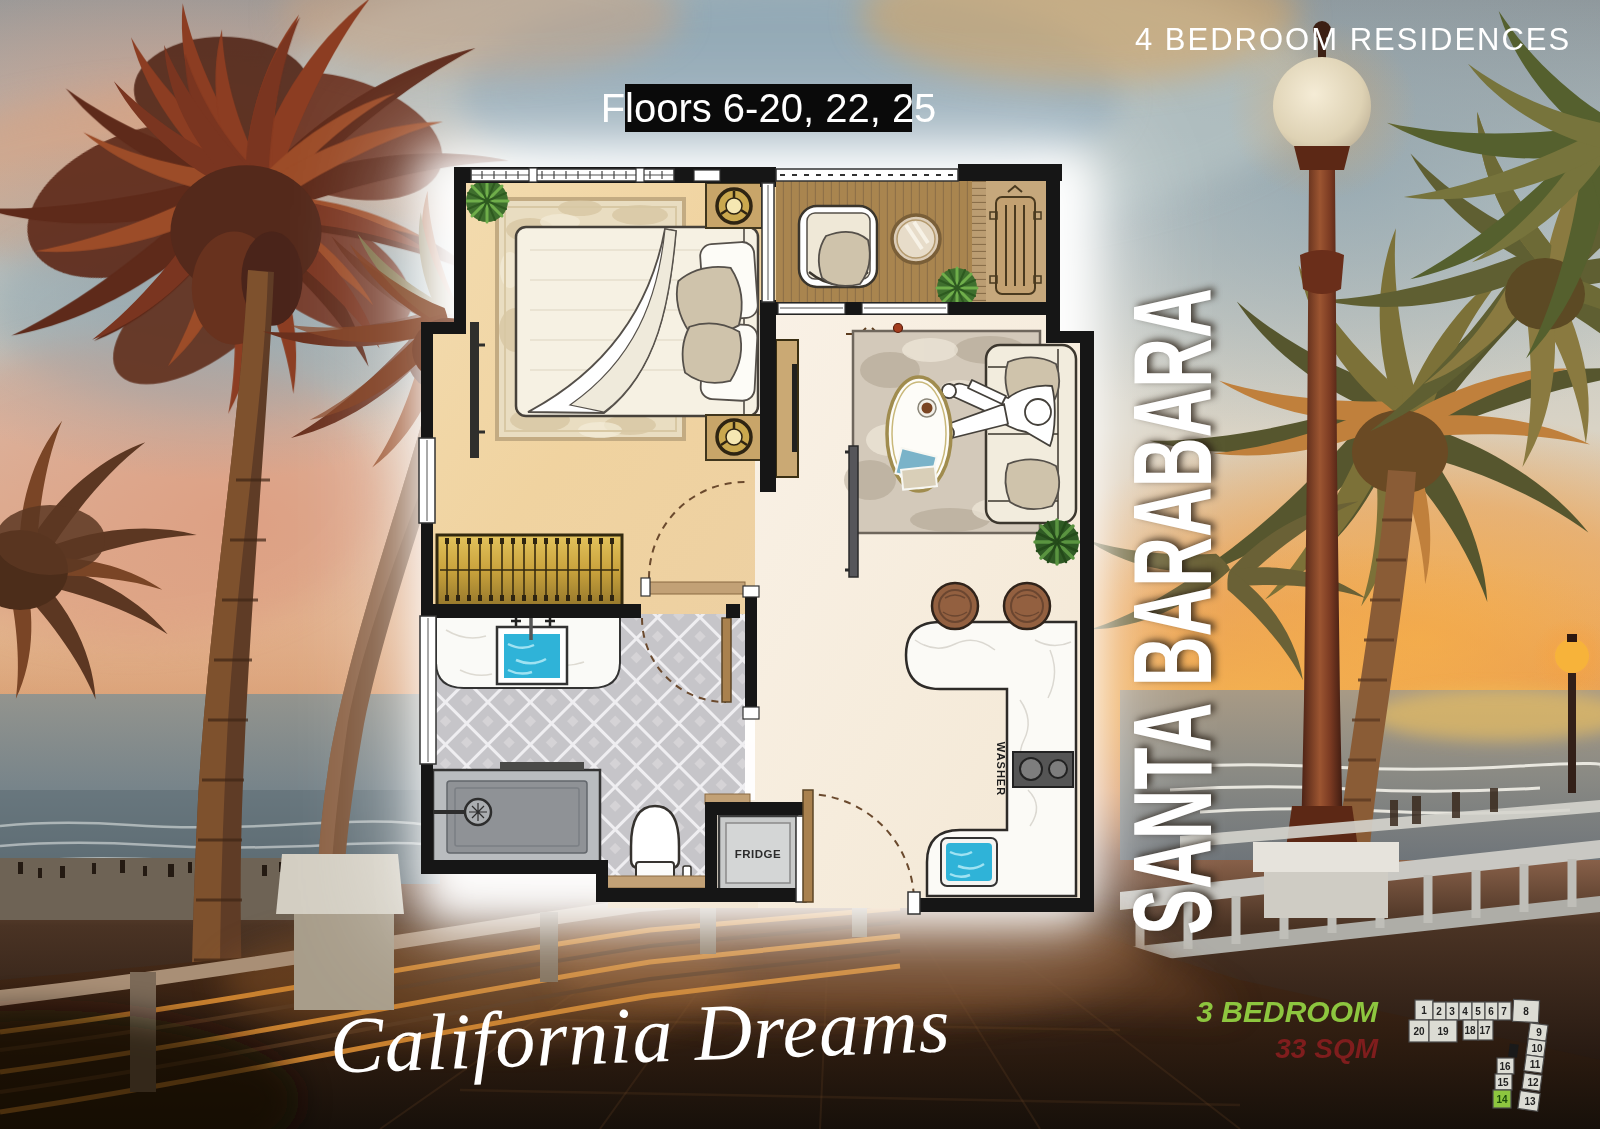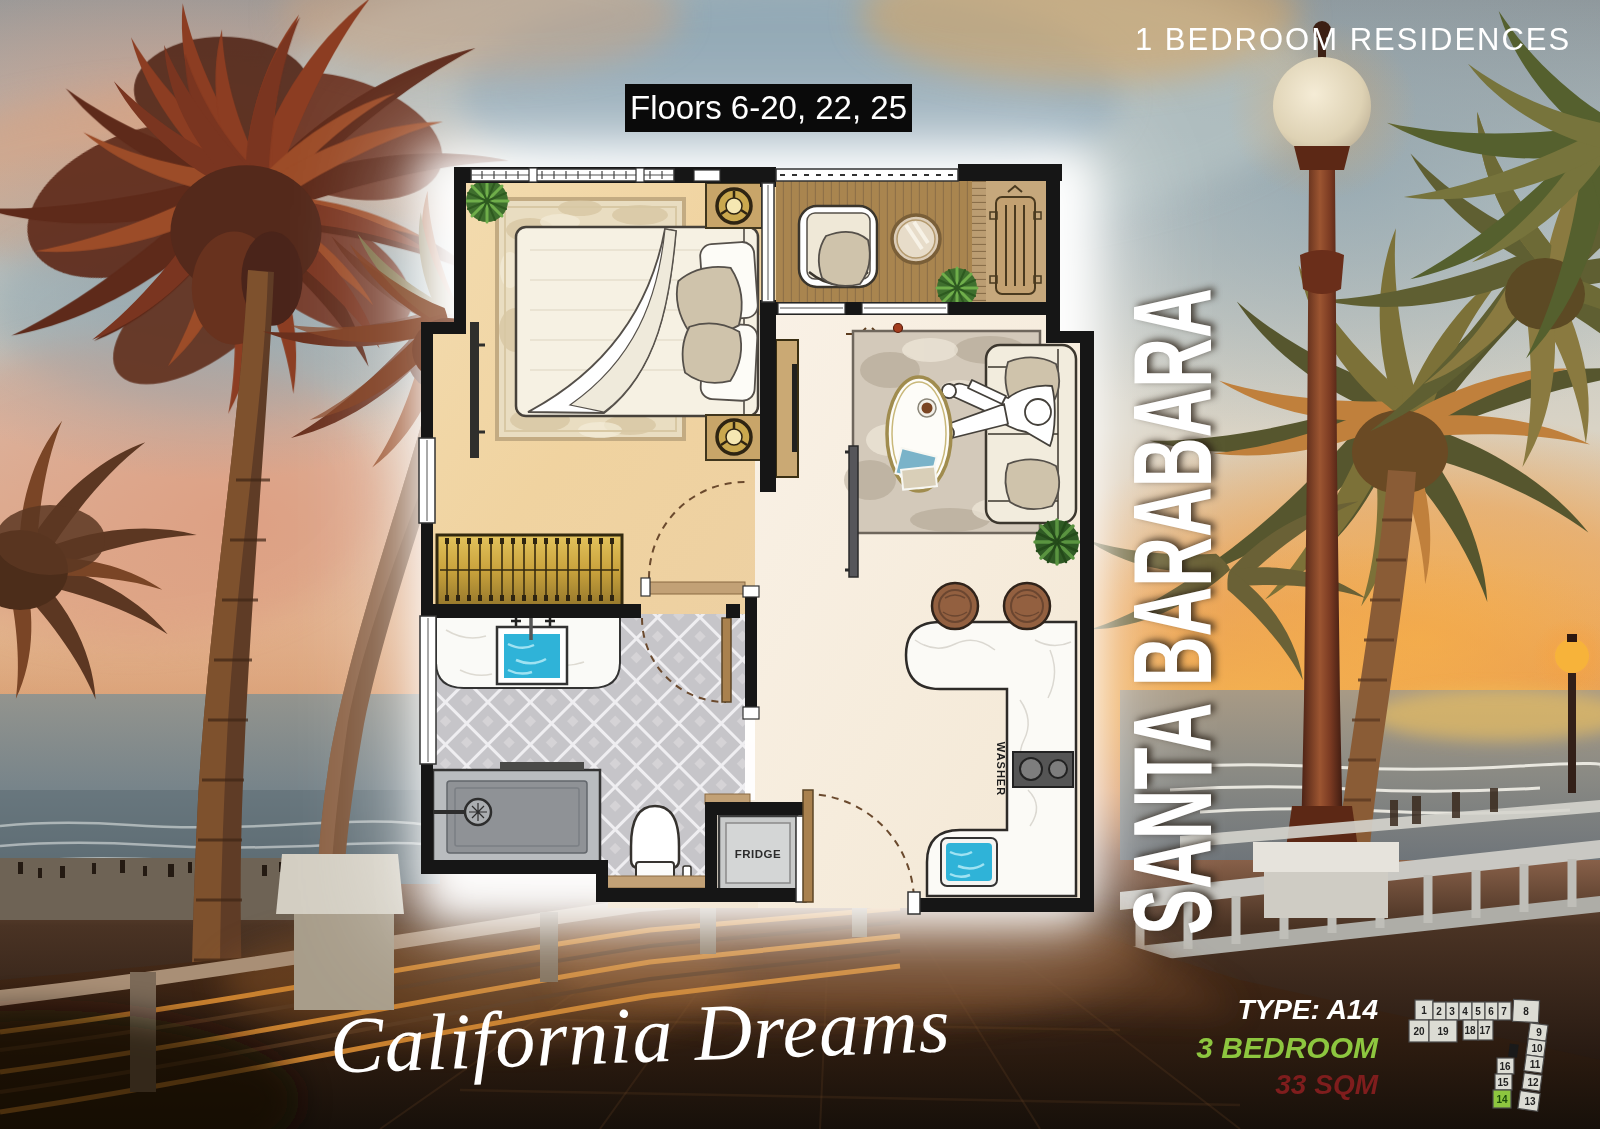--- a/index.html
+++ b/index.html
@@ -906,30 +906,29 @@
 
   <rect x="796" y="816" width="10" height="86" fill="#ffffff" stroke="#333333" stroke-width="1.5"></rect>
 
   <rect x="803" y="790" width="10" height="112" fill="#a9814e" stroke="#5c4526" stroke-width="1.5"></rect>
 
   <rect x="908" y="892" width="12" height="22" fill="#ffffff" stroke="#333333" stroke-width="1.5"></rect>
 
   <rect x="641" y="578" width="9" height="18" fill="#ffffff" stroke="#333333" stroke-width="1.2"></rect>
 </svg>
 
-<div class="abs" style="left:625px;top:84px;width:287px;height:48px;background:#0a0a0a;color:#fff;font-size:33px;display:flex;align-items:center;justify-content:center;white-space:nowrap;">Floors 6-20, 22, 25</div>
-
-<div class="abs" style="left:1135px;top:22px;color:#fff;font-size:31px;letter-spacing:2px;white-space:nowrap;">1 BEDROOM RESIDENCES</div>
+<div class="abs" style="left:625px;top:84px;width:287px;height:48px;background:#0a0a0a;color:#fff;font-size:40px;display:flex;align-items:center;justify-content:center;white-space:nowrap;">Floors 6-20, 22, 25</div>
+
+<div class="abs" style="left:1135px;top:22px;color:#fff;font-size:31px;letter-spacing:2px;white-space:nowrap;">4 BEDROOM RESIDENCES</div>
 
 <div class="abs" style="left:1108px;top:935px;transform:rotate(-90deg) scale(0.615,1);transform-origin:0 0;color:#fff;font-size:112px;font-weight:bold;letter-spacing:0px;white-space:nowrap;text-shadow:4px 4px 10px rgba(40,30,20,.8);">SANTA BARABARA</div>
 
 <div class="abs" style="left:330px;top:990px;width:620px;color:#fff;font-family:'Liberation Serif',serif;font-style:italic;font-size:80px;letter-spacing:1px;transform:rotate(-2deg);white-space:nowrap;">California Dreams</div>
 
 <div class="abs" style="left:1060px;top:992px;width:318px;text-align:right;font-style:italic;font-weight:bold;line-height:1.3;">
-  <div style="color:#fff;font-size:28px;">TYPE: A14</div>
   <div style="color:#8dc63f;font-size:30px;">3 BEDROOM</div>
   <div style="color:#7f1d1d;font-size:28px;">33 SQM</div>
 </div>
 
 <svg class="abs" style="left:1405px;top:992px" width="160" height="135" viewBox="0 0 160 135">
   <g fill="#dcdcd4" stroke="#4a4a4a" stroke-width="1.2">
     <rect x="10" y="8" width="18" height="20"></rect>
     <rect x="28" y="10" width="13" height="18"></rect>
     <rect x="41" y="10" width="13" height="18"></rect>
     <rect x="54" y="10" width="13" height="18"></rect>

